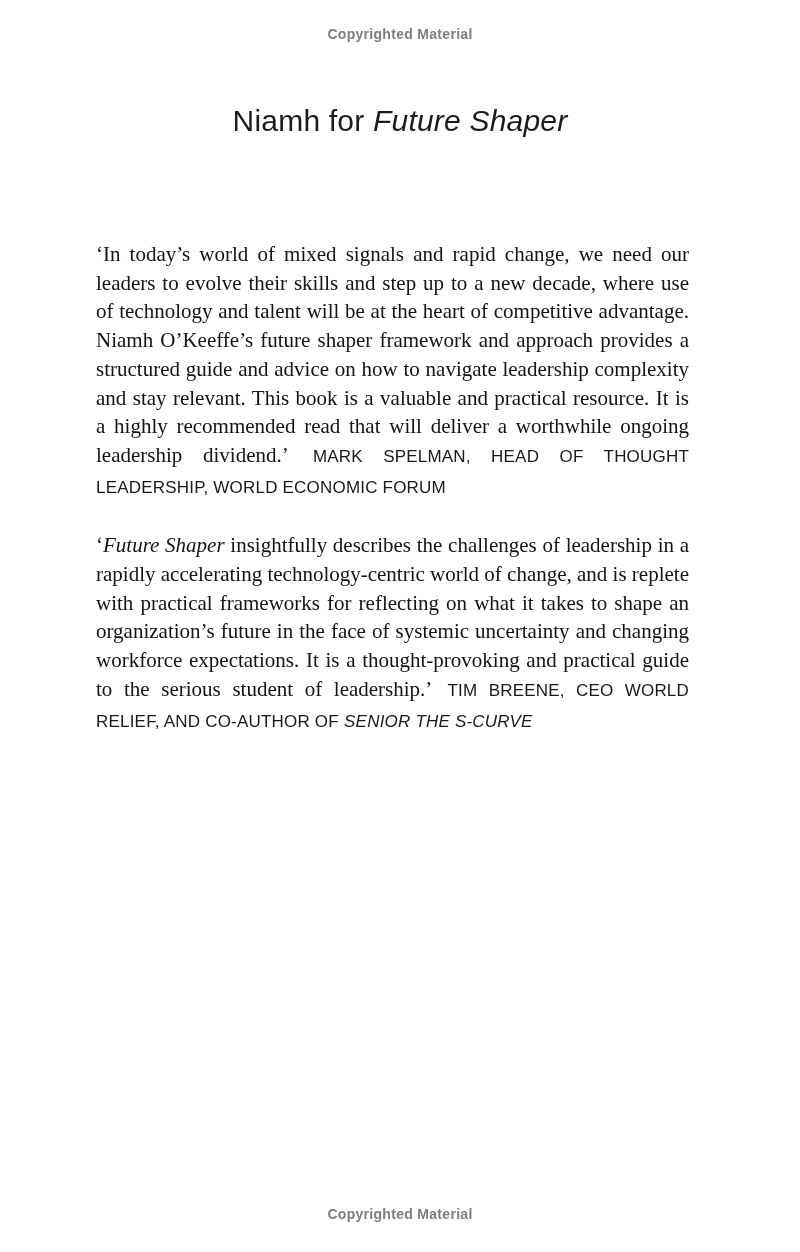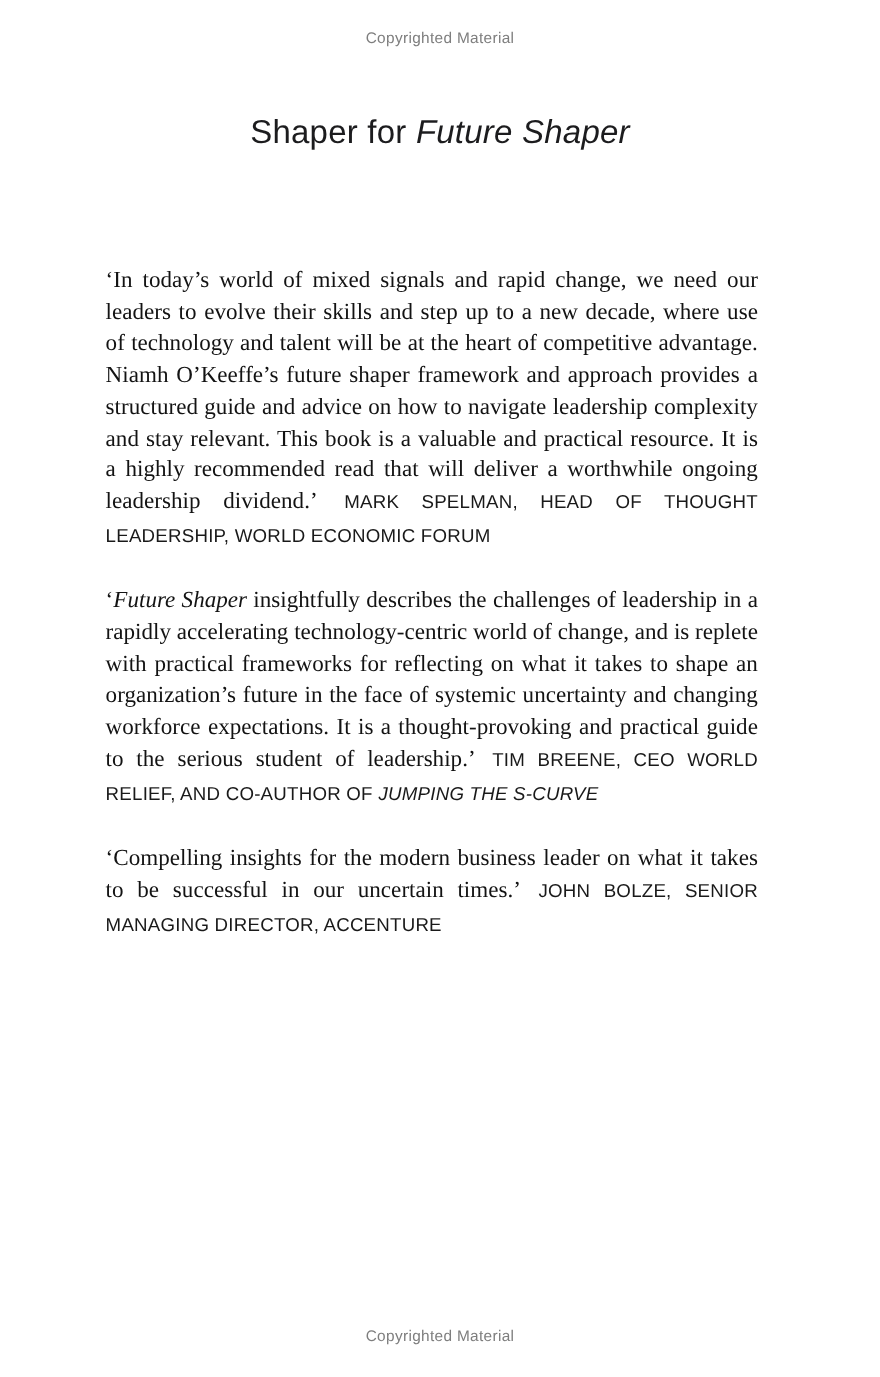--- a/index.html
+++ b/index.html
@@ -14,21 +14,21 @@
     background: #ffffff;
     overflow: hidden;
     font-family: "Liberation Serif", serif;
   }
   .copyright {
     position: absolute;
     left: 0;
     width: 100%;
     text-align: center;
     font-family: "Liberation Sans", sans-serif;
-    font-weight: normal;
+    font-weight: bold;
     font-size: 14px;
     letter-spacing: 0.3px;
     color: #7e7e7e;
   }
   .copyright.top { top: 26px; }
   .copyright.bottom { top: 1206px; }
   .page-title {
     position: absolute;
     top: 102px;
     left: 0;
@@ -70,39 +70,35 @@
   }
 </style>
 </head>
 <body>
 
 <div class="page">
 
   <div class="copyright top">Copyrighted Material</div>
 
   <h1 class="page-title" style="margin:0; font-weight:400;">
-    <span>Shaper for </span><span class="book">Future Shaper</span>
+    <span>Niamh for </span><span class="book">Future Shaper</span>
   </h1>
 
   <div class="quotes">
 
     <p>
       <span>‘In today’s world of mixed signals and rapid change, we need our leaders to evolve their skills and step up to a new decade, where use of technology and talent will be at the heart of competitive advantage. Niamh O’Keeffe’s future shaper framework and approach provides a structured guide and advice on how to navigate leadership complexity and stay relevant. This book is a valuable and practical resource. It is a highly recommended read that will deliver a worthwhile ongoing leadership dividend.’</span>
       <span class="attr">MARK SPELMAN, HEAD OF THOUGHT LEADERSHIP, WORLD ECONOMIC FORUM</span>
     </p>
 
     <p>
       <span>‘</span><span class="serif-italic">Future Shaper</span>
       <span>insightfully describes the challenges of leadership in a rapidly accelerating technology-centric world of change, and is replete with practical frameworks for reflecting on what it takes to shape an organization’s future in the face of systemic uncertainty and changing workforce expectations. It is a thought-provoking and practical guide to the serious student of leadership.’</span>
       <span class="attr">TIM BREENE, CEO WORLD RELIEF, AND CO-AUTHOR OF</span>
-      <span class="attr-italic">JUMPING THE S-CURVE</span>
+      <span class="attr-italic">SENIOR THE S-CURVE</span>
     </p>
 
-    <p>
-      <span>‘Compelling insights for the modern business leader on what it takes to be successful in our uncertain times.’</span>
-      <span class="attr">JOHN BOLZE, SENIOR MANAGING DIRECTOR, ACCENTURE</span>
-    </p>
 
   </div>
 
   <div class="copyright bottom">Copyrighted Material</div>
 
 </div>
 
 </body></html>

